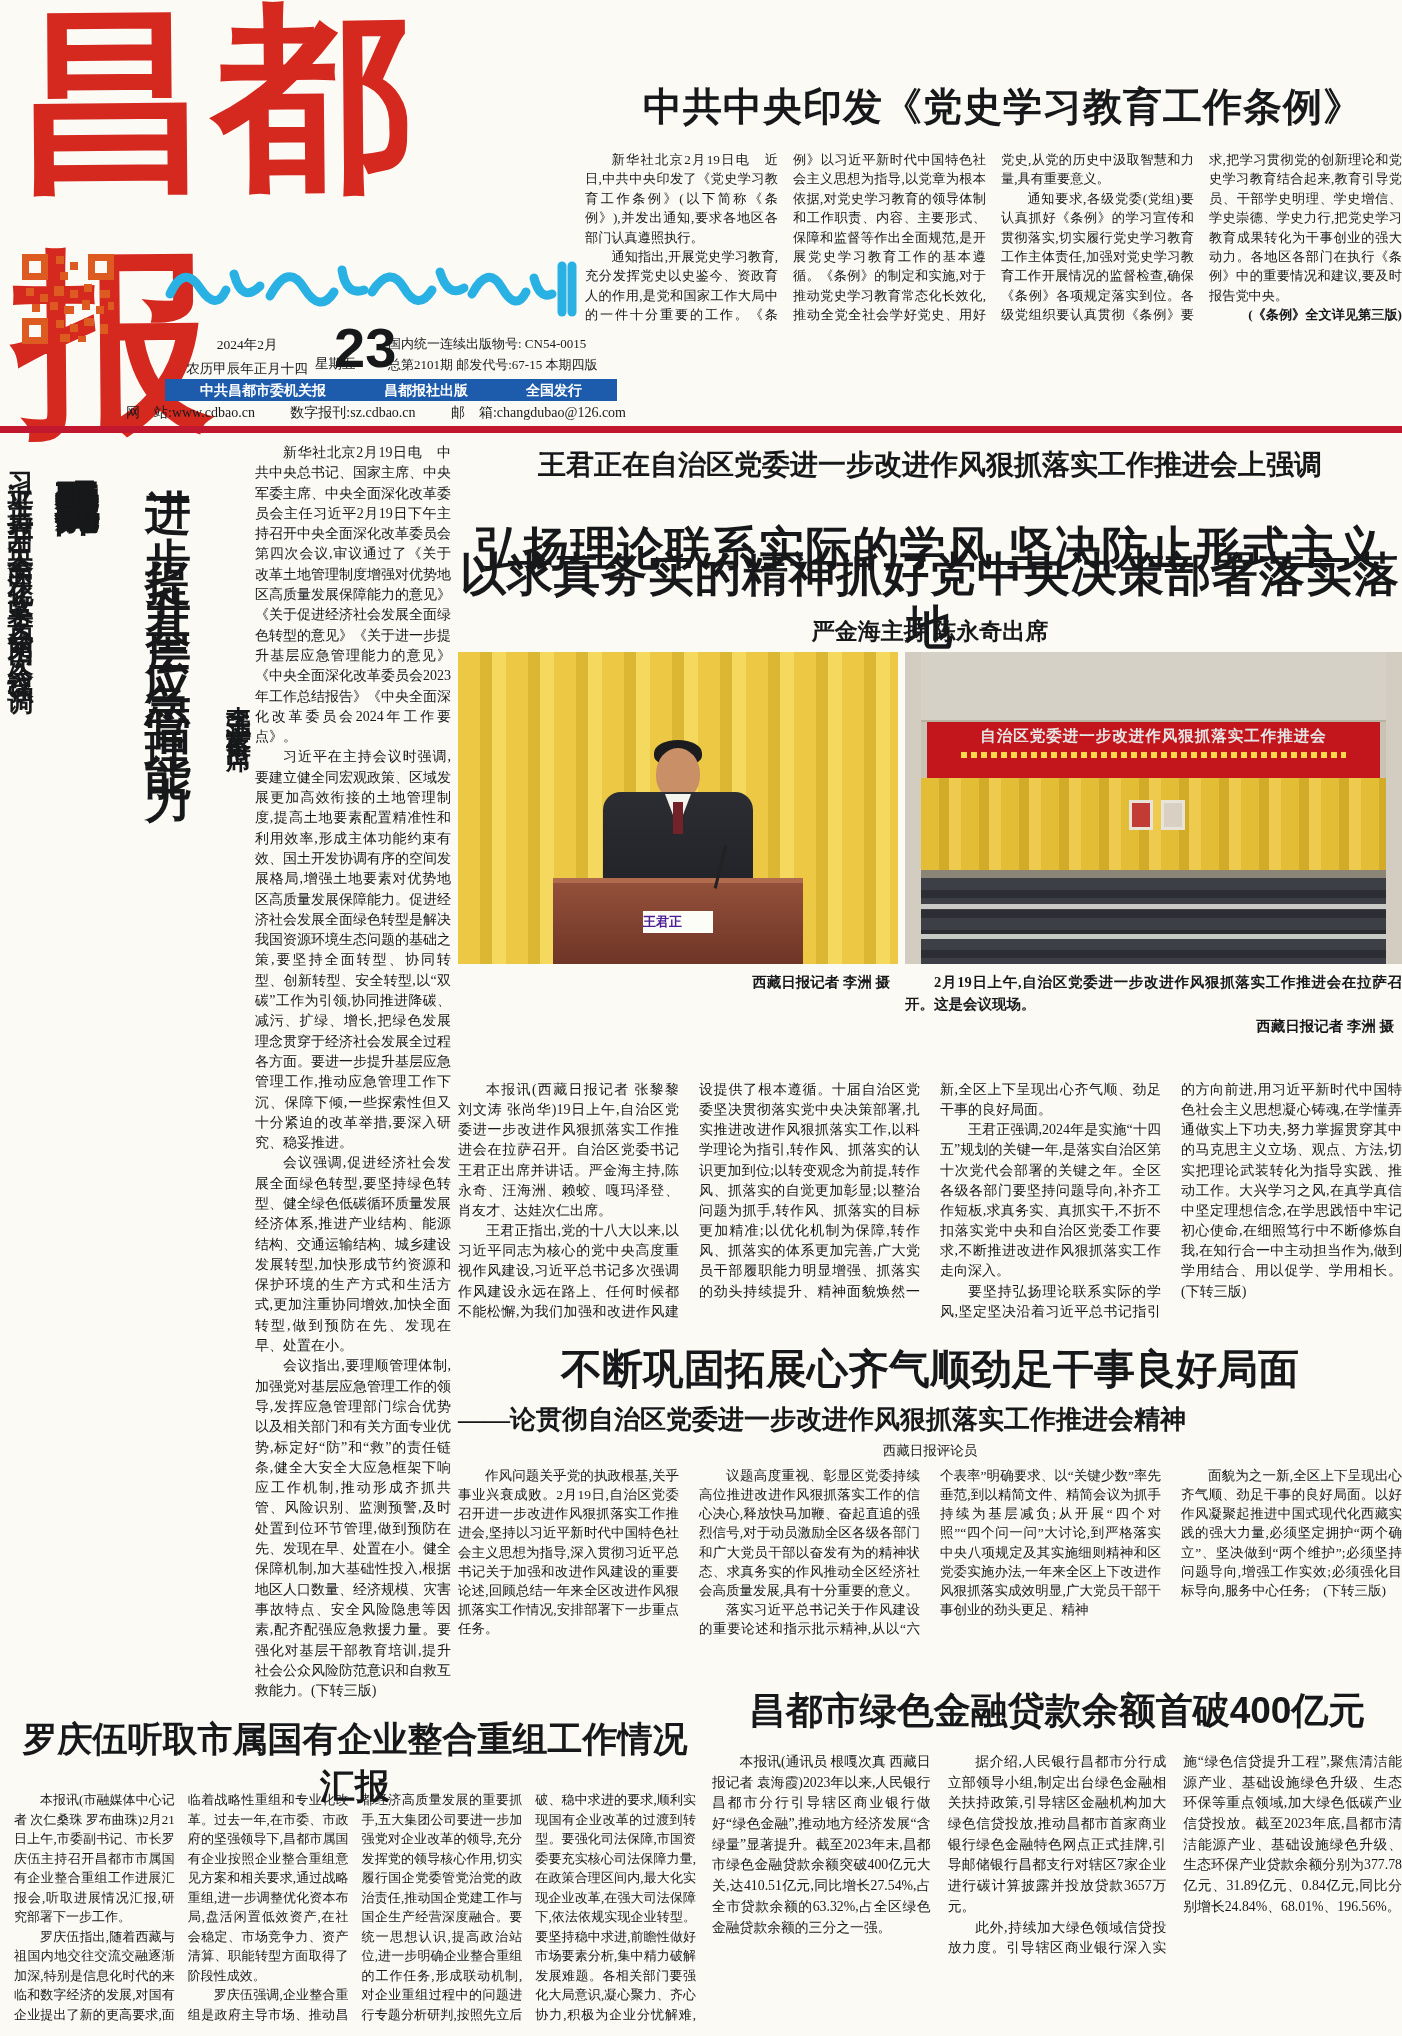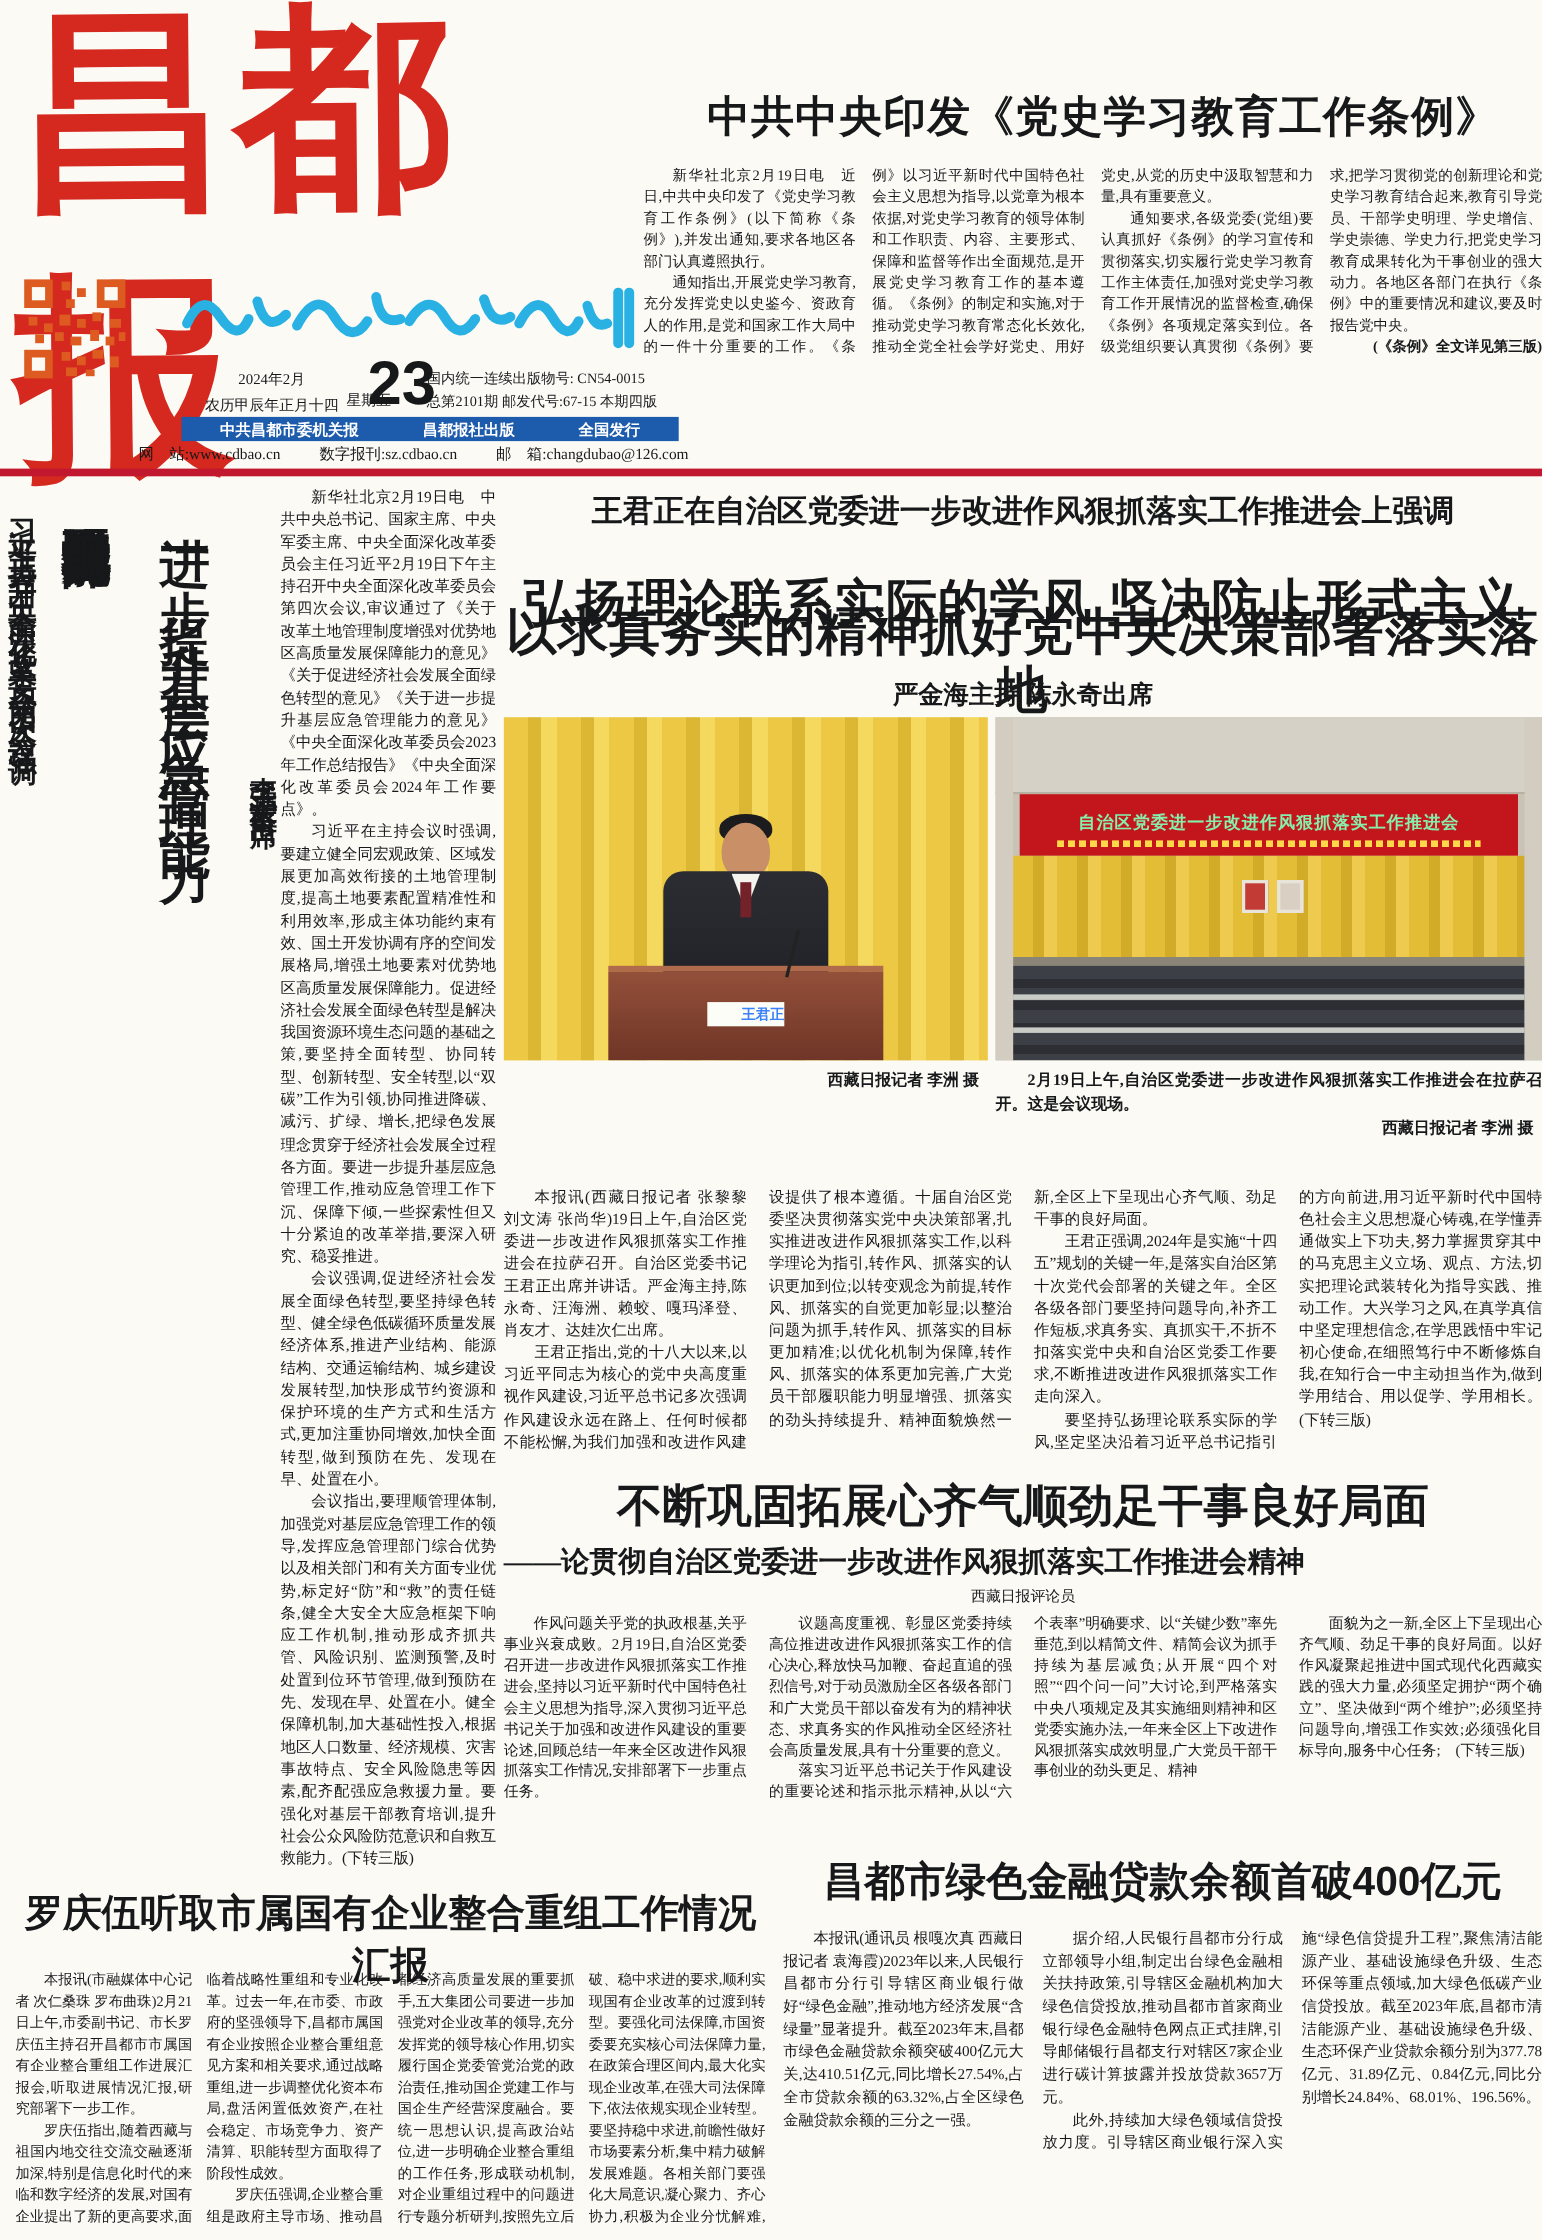--- a/index.html
+++ b/index.html
@@ -60,31 +60,31 @@
   .pl-hair { position:absolute; left:196px; top:88px; width:48px; height:26px;
              background:#1c1c1e; border-radius:50% 50% 40% 40%; }
   .pl-suit { position:absolute; left:145px; top:140px; width:150px; height:120px;
              background:linear-gradient(#2b2d33,#1f2126); border-radius:18px 18px 0 0; }
   .pl-shirt { position:absolute; left:207px; top:142px; width:26px; height:34px; background:#f4f3ee;
               clip-path:polygon(0 0,100% 0,50% 100%); }
   .pl-tie { position:absolute; left:215px; top:150px; width:10px; height:32px; background:#73222a; }
   .pl-podium { position:absolute; left:95px; bottom:0; width:250px; height:86px;
                background:linear-gradient(#93503a,#6f3526); border-top:5px solid #b06a4c; }
   .pl-nameplate { position:absolute; left:90px; top:28px; width:70px; height:22px; background:#fdfdf8;
-                  color:#3b82f6; font-size:13px; font-weight:700; text-align:right; line-height:22px;
+                  color:#4c1d95; font-size:13px; font-weight:700; text-align:left; line-height:22px;
                   text-indent:0; }
   .pl-mic { position:absolute; left:166px; top:-38px; width:3px; height:44px; background:#222;
             transform:rotate(14deg); }
 
   .pr-wall { position:absolute; left:0; top:0; width:100%; height:70px; background:#d6d1c6;
              border-bottom:2px solid #b7b1a2; }
   .pr-pillar-l { position:absolute; left:0; top:0; width:16px; height:100%; background:#d2cdc0; }
   .pr-pillar-r { position:absolute; right:0; top:0; width:16px; height:100%; background:#d2cdc0; }
   .pr-banner { position:absolute; left:22px; right:22px; top:70px; height:56px; background:#c3161c;
-               color:#86efac; text-align:center; padding-top:16px; }
+               color:#e5e5e5; text-align:center; padding-top:4px; }
   .pr-banner-text { font-size:15.5px; font-weight:700; letter-spacing:1px; text-indent:0; }
   .pr-banner-tib { height:6px; margin:5px 34px 0;
                    background:repeating-linear-gradient(90deg,#ffd84a 0 6px,transparent 6px 10px); }
   .pr-curtain { position:absolute; left:16px; right:16px; top:126px; height:92px;
                 background:repeating-linear-gradient(90deg,#e3bd35 0 18px,#d2ab28 18px 28px,#eecb4e 28px 40px); }
   .pr-portrait { position:absolute; top:22px; width:24px; height:30px; border:3px solid #e8e4da; }
   .pr-portrait.p1 { left:208px; background:#c23b34; }
   .pr-portrait.p2 { left:240px; background:#d9cfc2; }
   .pr-stage { position:absolute; left:16px; right:16px; top:218px; height:8px; background:#8a8576; }
   .pr-audience { position:absolute; left:16px; right:16px; top:226px; bottom:0;

